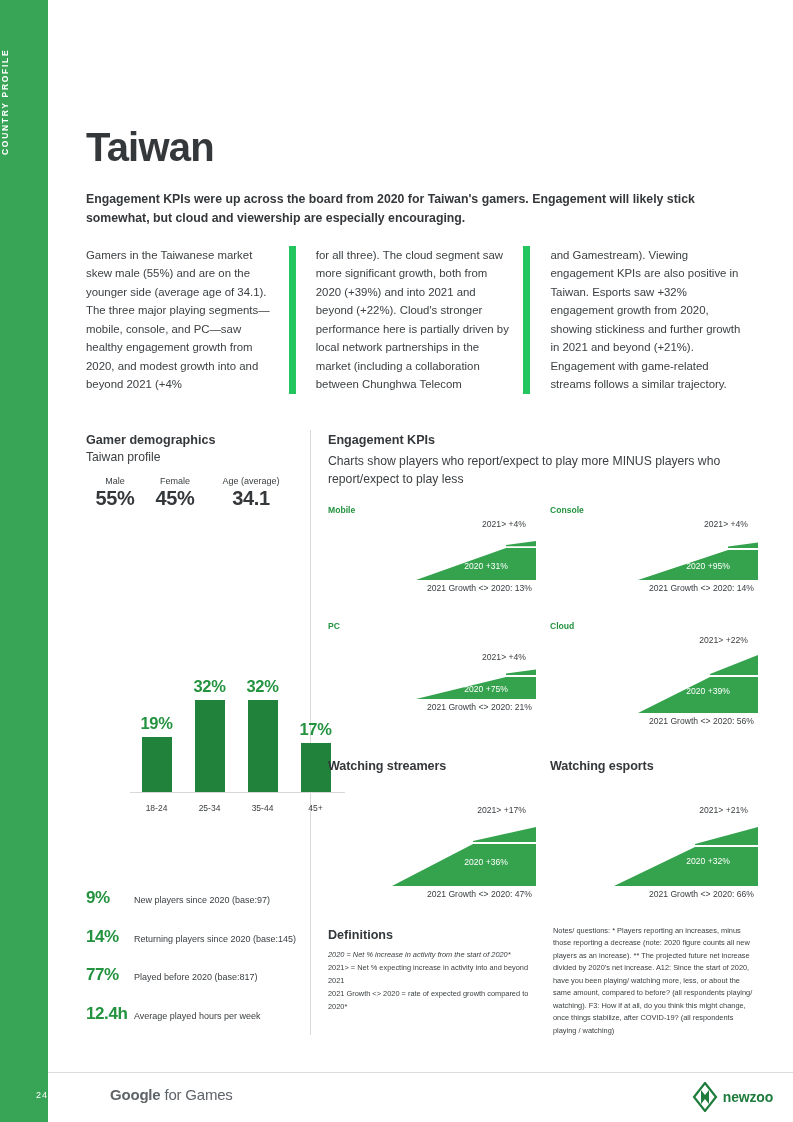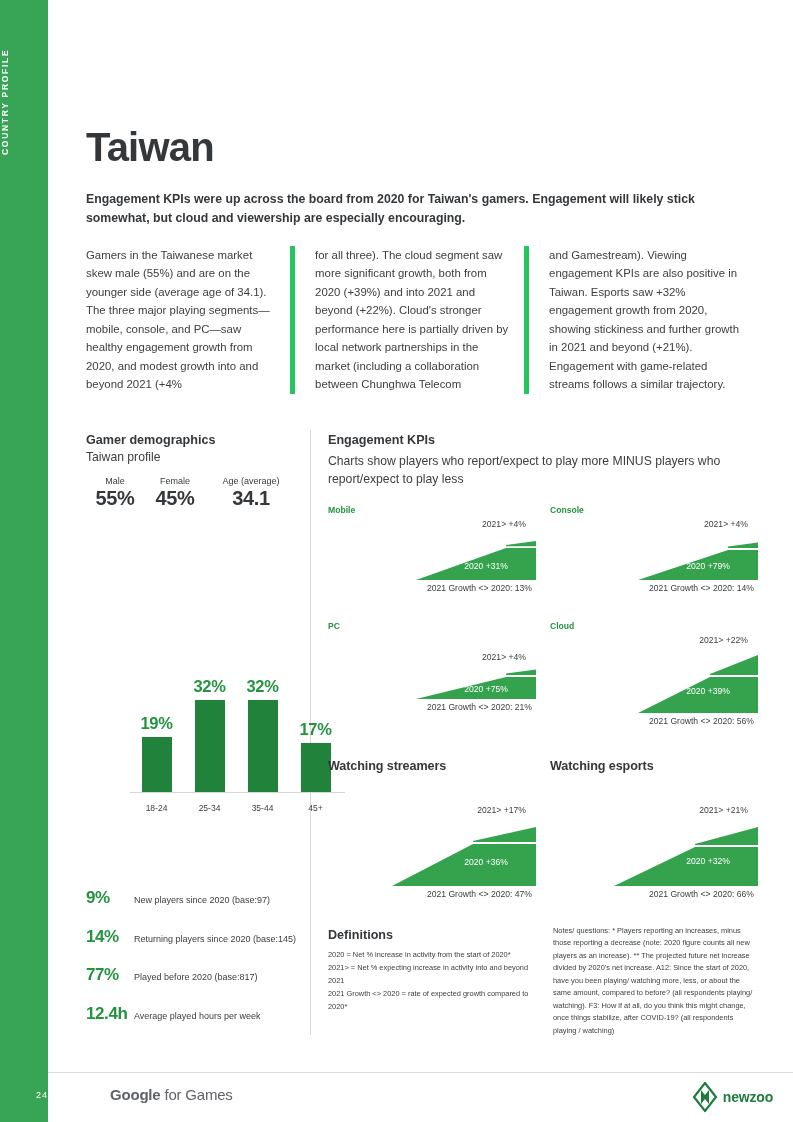--- a/index.html
+++ b/index.html
@@ -84,21 +84,21 @@
     display: flex;
   }
   .intro-col {
     width: 200px;
     font-size: 11.4px;
     line-height: 1.62;
     color: #3c4043;
     padding-right: 10px;
   }
   .intro-col + .intro-col {
-    border-left: 5px solid #22c55e;
+    border-left: 7px solid #22c55e;
     padding-left: 20px;
     width: 205px;
   }
 
   
   .sec-h {
     font-size: 12.6px;
     font-weight: 700;
     color: #35383b;
   }
@@ -450,21 +450,21 @@
 
       <div class="chart-cell">
         <div class="cc-label">Console</div>
         <div class="cc-plot">
           <div class="cc-top">2021&gt; +4%</div>
           <div class="cc-svgwrap">
             <svg width="208" height="48" viewBox="0 0 208 48">
               <polygon points="88,48 178,18 208,18 208,48" fill="#35a34e"></polygon>
               <polygon points="178,14.5 208,10.5 208,16 178,16" fill="#35a34e"></polygon>
             </svg>
-            <div class="cc-inner" style="bottom:9px">2020 +79%</div>
+            <div class="cc-inner" style="bottom:9px">2020 +95%</div>
           </div>
           <div class="cc-foot">2021 Growth &lt;&gt; 2020: 14%</div>
         </div>
       </div>
     </div>
 
     <div class="chart-row" style="margin-top:28px">
       <div class="chart-cell">
         <div class="cc-label">PC</div>
         <div class="cc-plot" style="margin-top:17px">
@@ -526,21 +526,21 @@
           <div class="cc-foot">2021 Growth &lt;&gt; 2020: 66%</div>
         </div>
       </div>
     </div>
 
   </div>
 
   <div class="defs">
     <h4>Definitions</h4>
     <p>
-        <span style="display: block;">2020 = Net % increase in activity from the start of 2020*</span>
+        <span style="display: block; font-style: italic;">2020 = Net % increase in activity from the start of 2020*</span>
         <span style="display: block;">2021&gt; = Net % expecting increase in activity into and beyond 2021</span>
         <span style="display: block;">2021 Growth &lt;&gt; 2020 = rate of expected growth compared to 2020*</span>
       </p>
   </div>
 
   <div class="notes">Notes/ questions: * Players reporting an increases, minus those reporting a decrease (note: 2020 figure counts all new players as an increase). ** The projected future net increase divided by 2020's net increase. A12: Since the start of 2020, have you been playing/ watching more, less, or about the same amount, compared to before? (all respondents playing/ watching). F3: How if at all, do you think this might change, once things stabilize, after COVID-19? (all respondents playing / watching)</div>
 
 </div>
 
 <div class="foot-rule"></div>

